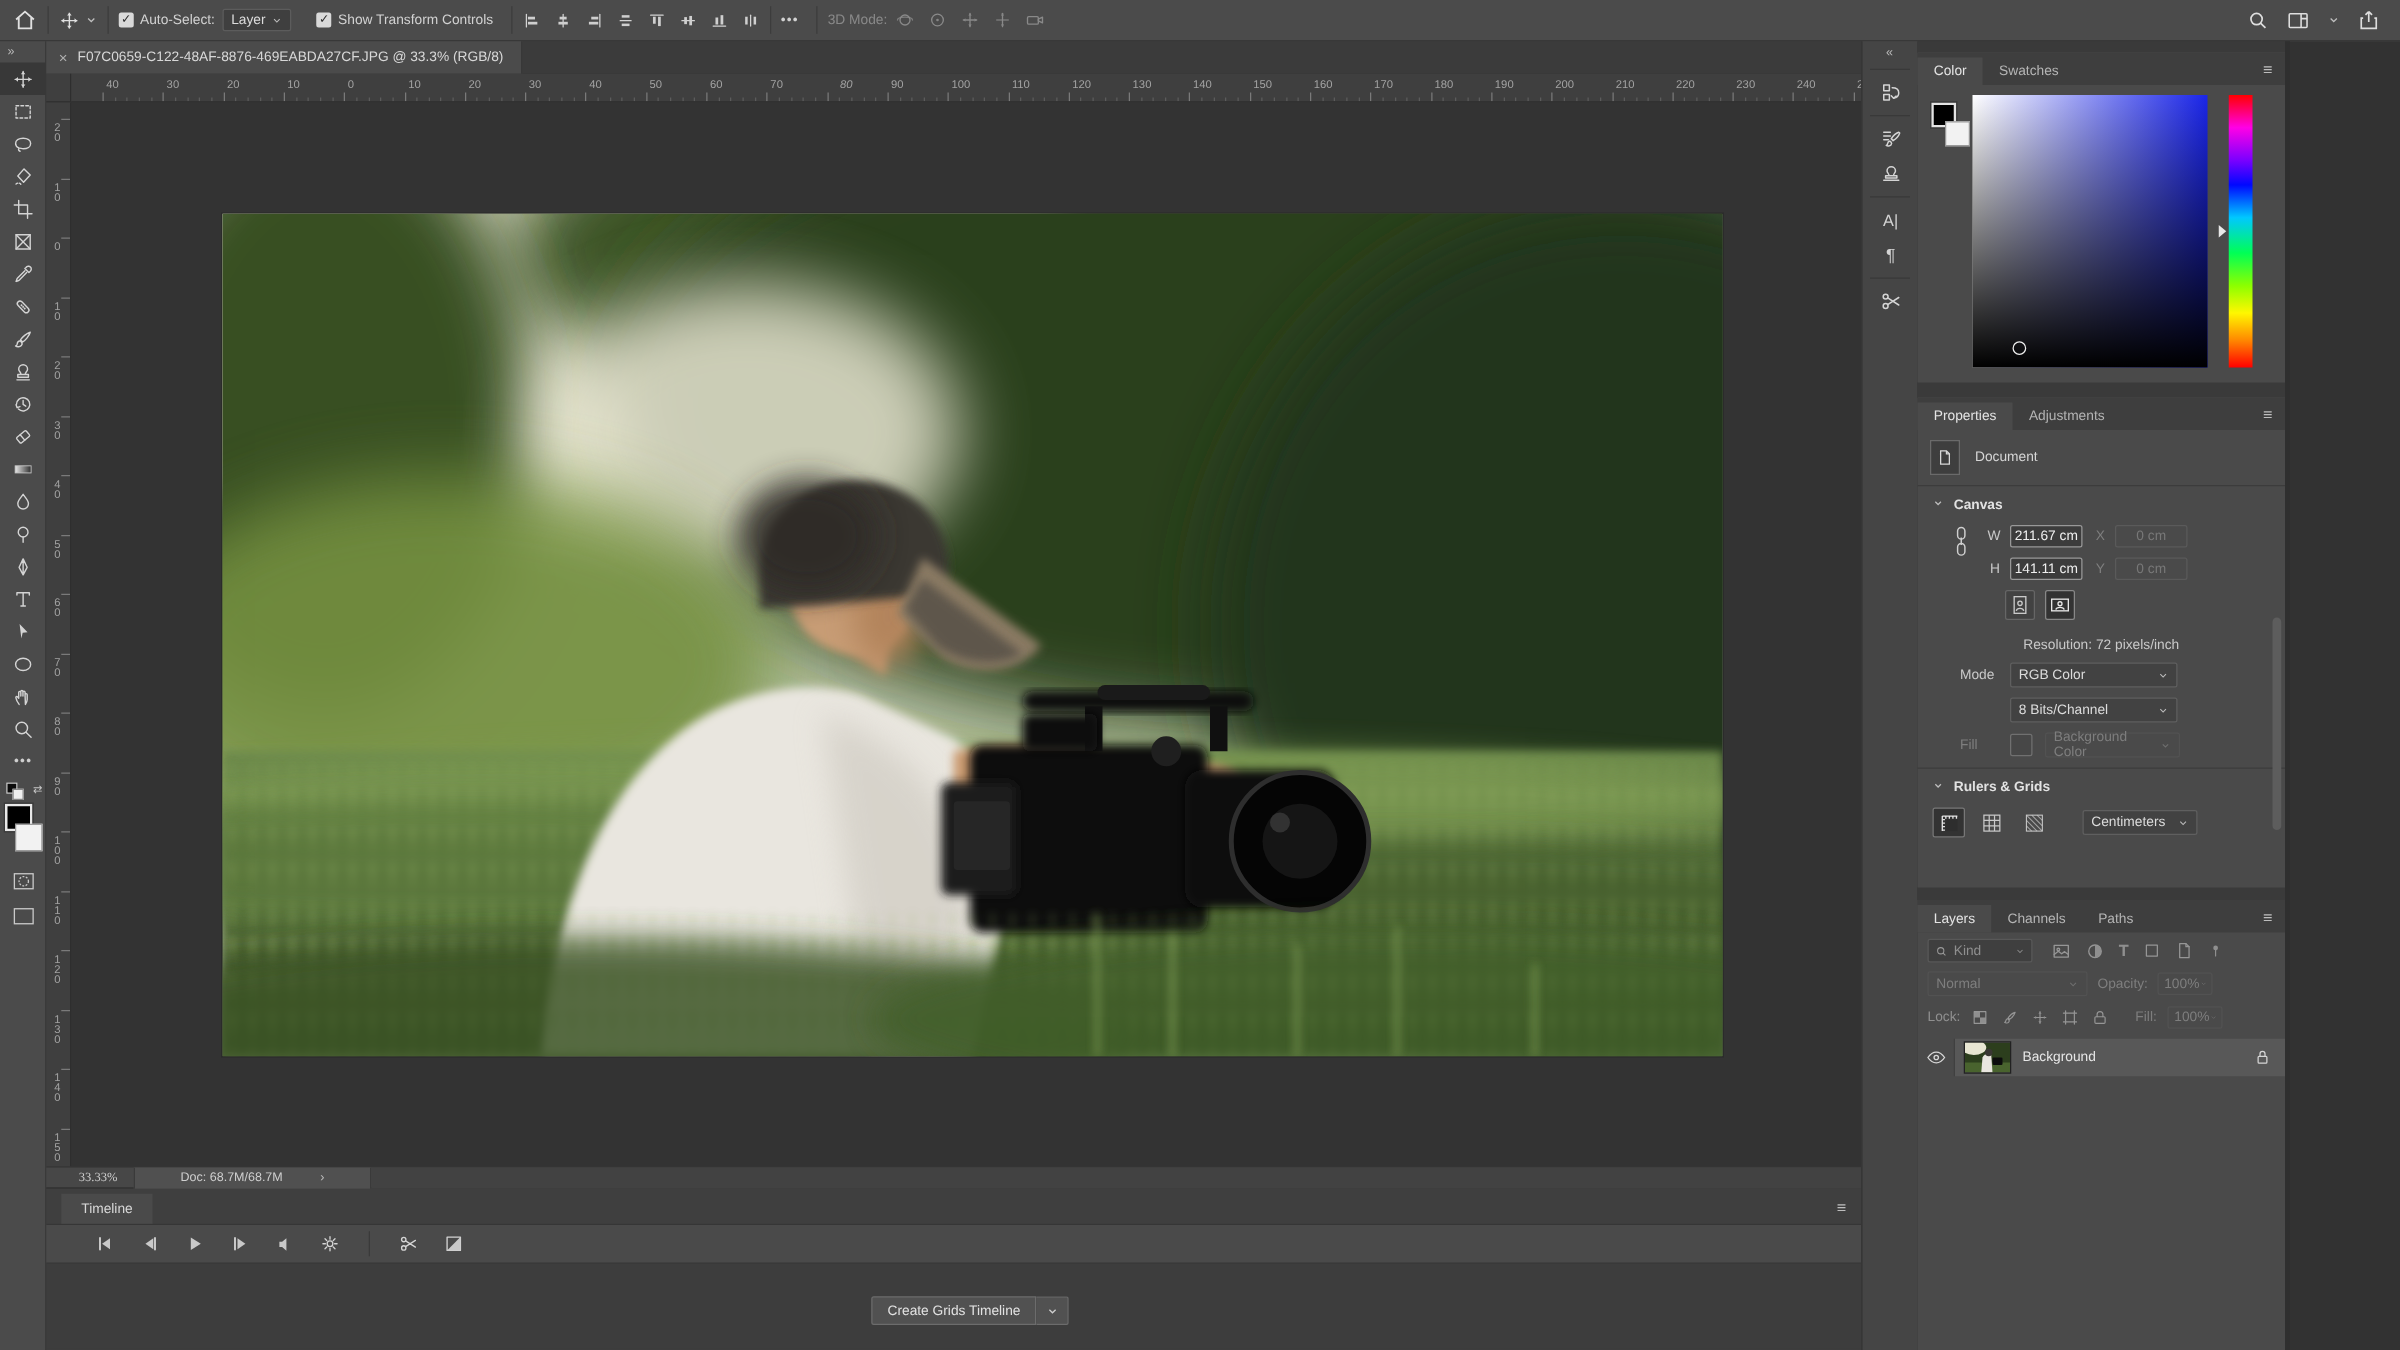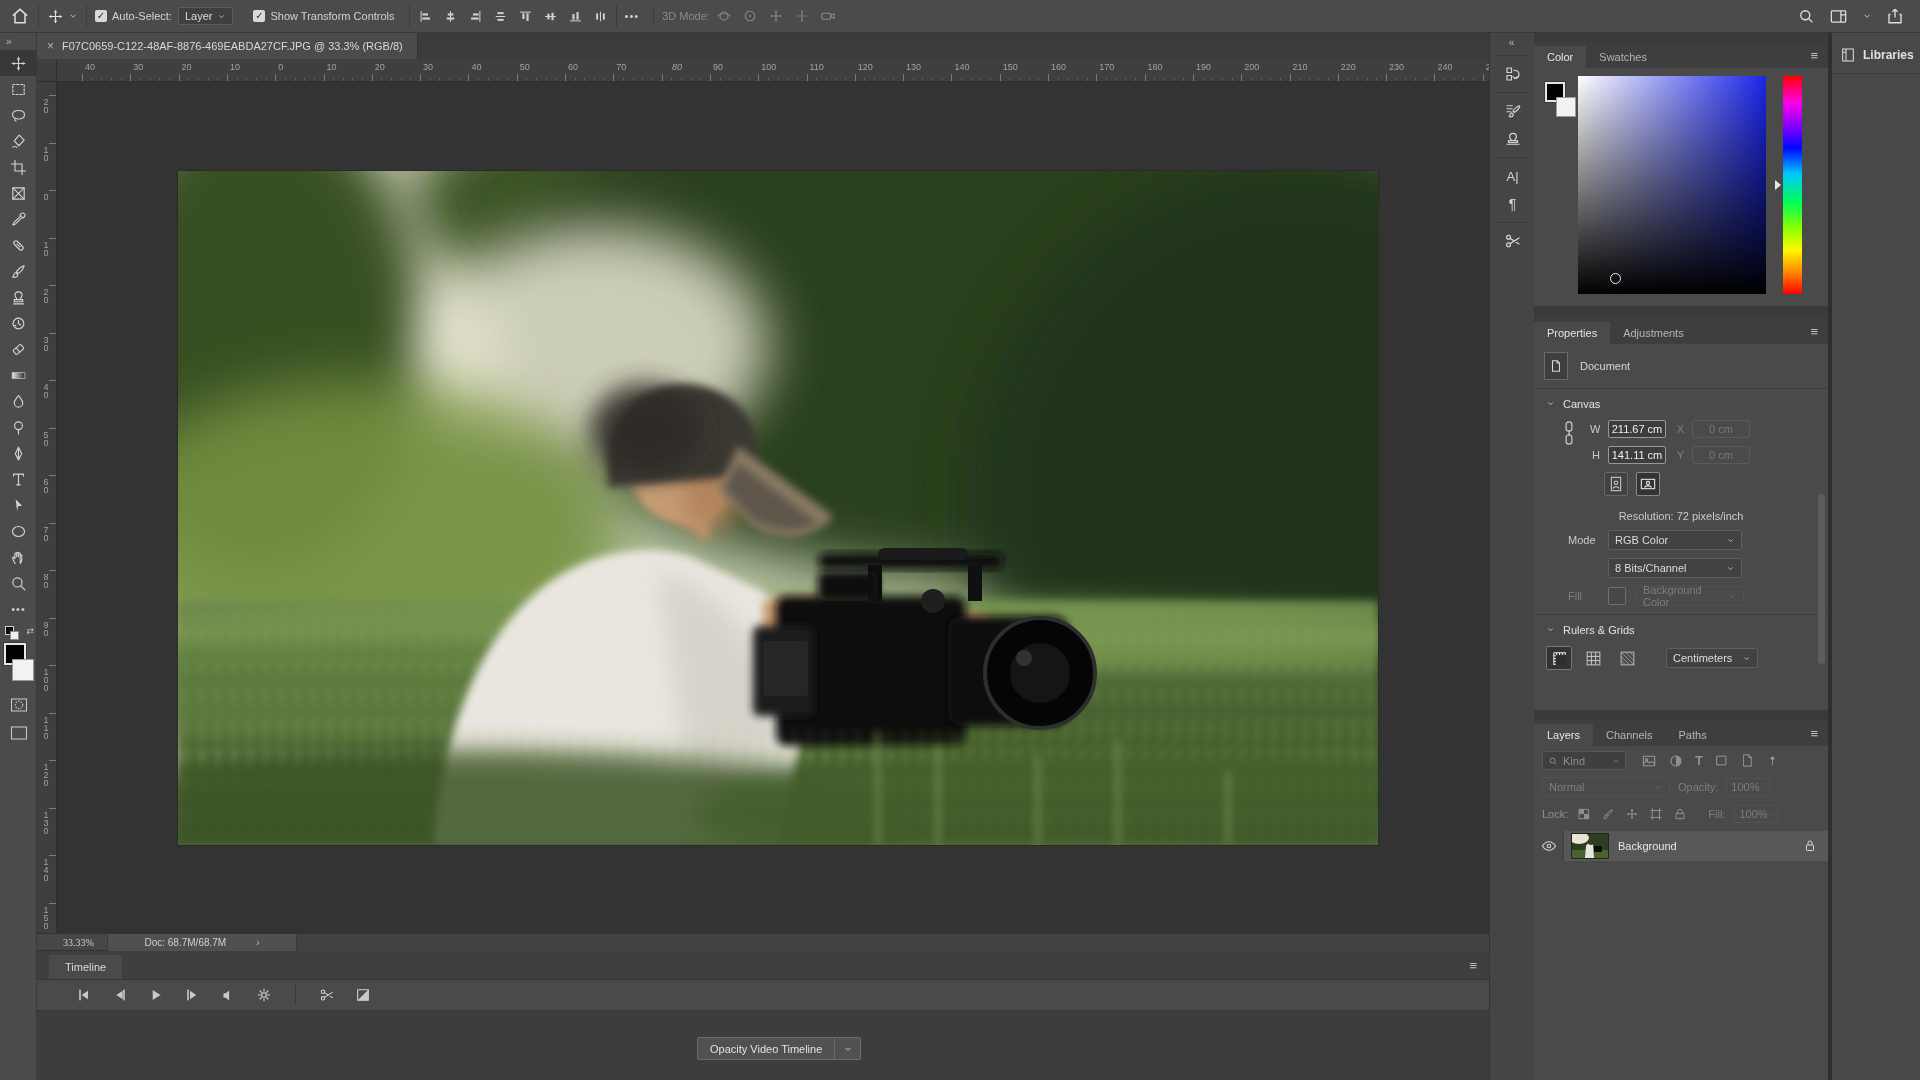--- a/index.html
+++ b/index.html
@@ -96,21 +96,21 @@
   #sv-marker { position:absolute; left:32px; bottom:10px; width:11px; height:11px; border:1.5px solid #f0f0f0; border-radius:50%; }
   #hue-bar { position:absolute; left:249px; top:8px; width:19px; height:218px;
     background:linear-gradient(to bottom,#ff0000 0%,#ff00e6 12%,#7a00ff 24%,#0008ff 33%,#00c8ff 45%,#00ff55 58%,#8cff00 70%,#fff700 80%,#ff8800 90%,#ff0000 100%); }
   #hue-arrow { position:absolute; left:241px; top:112px; width:0; height:0; border-left:6px solid #e8e8e8; border-top:5px solid transparent; border-bottom:5px solid transparent; }
 
   #panel-props { top:285px; height:392px; }
   .prow { position:relative; }
   #doc-row { display:flex; align-items:center; gap:12px; padding:8px 10px; }
   #doc-icon-box { width:24px; height:28px; background:#3e3e3e; border:1px solid #6a6a6a; display:flex; align-items:center; justify-content:center; }
   .pdivider { height:1px; background:#3c3c3c; }
-  .sect-head { display:flex; align-items:center; gap:8px; padding:9px 12px 6px; color:#e2e2e2; font-weight:normal; }
+  .sect-head { display:flex; align-items:center; gap:8px; padding:9px 12px 6px; color:#e2e2e2; font-weight:bold; }
   .chev { color:#bdbdbd; }
   .fieldrow { display:flex; align-items:center; margin:4px 0 8px 56px; gap:8px; }
   .flabel { color:#c9c9c9; width:10px; text-align:right; }
   .flabel.dis { color:#7e7e7e; }
   .pfield { width:58px; height:18px; background:#3c3c3c; border:1px solid #989898; border-radius:2px; color:#efefef; display:flex; align-items:center; justify-content:center; }
   .pfield.dis { border-color:#5a5a5a; color:#787878; background:transparent; }
   #link-icon { position:absolute; left:28px; top:30px; }
   .orient-row { display:flex; gap:8px; margin:2px 0 10px 70px; }
   .orientbtn { width:24px; height:24px; background:#424242; border:1px solid #666; border-radius:2px; display:flex; align-items:center; justify-content:center; }
   .orientbtn.active { background:#333; border-color:#888; }
@@ -840,21 +840,21 @@
           </span>
           <span class="ic" style="width: 22px;">
             <svg width="16" height="16" viewBox="0 0 24 24" fill="none" stroke="#d4d4d4" stroke-width="1.6" stroke-linecap="round" stroke-linejoin="round">
               <rect x="4" y="4" width="16" height="16"></rect>
               <path d="M4 20L20 4v16z" fill="#c9c9c9" stroke="none"></path>
             </svg>
           </span>
         </div>
       <div id="tl-content">
         <div id="create-tl">
-          <span class="main">Opacity Video Timeline</span>
+          <span class="main">Create Grids Timeline</span>
           <span class="arrow">
               <svg width="10" height="10" viewBox="0 0 24 24" fill="none" stroke="#cfcfcf" stroke-width="2.4">
                 <path d="M6 9l6 6 6-6"></path>
               </svg>
             </span>
         </div>
       </div>
     </div>
   </div>
 
@@ -1176,25 +1176,14 @@
             <svg width="12" height="14" viewBox="0 0 24 28" fill="none" stroke="#d6d6d6" stroke-width="2">
               <rect x="5" y="12" width="14" height="11" rx="1.5"></rect>
               <path d="M8 12V8a4 4 0 0 1 8 0v4"></path>
             </svg>
           </span>
       </div>
     </section>
   </div>
 
   <div id="gap2"></div>
-  <aside id="libraries">
-    <div id="lib-head">
-      <span class="ic">
-          <svg width="16" height="16" viewBox="0 0 24 24" fill="none" stroke="#d8d8d8" stroke-width="1.6">
-            <rect x="4" y="3" width="16" height="18"></rect>
-            <path d="M9 3v18M4 8h5"></path>
-          </svg>
-        </span>
-      <span>Libraries</span>
-    </div>
-  </aside>
 
 </div>
 
 </body></html>

